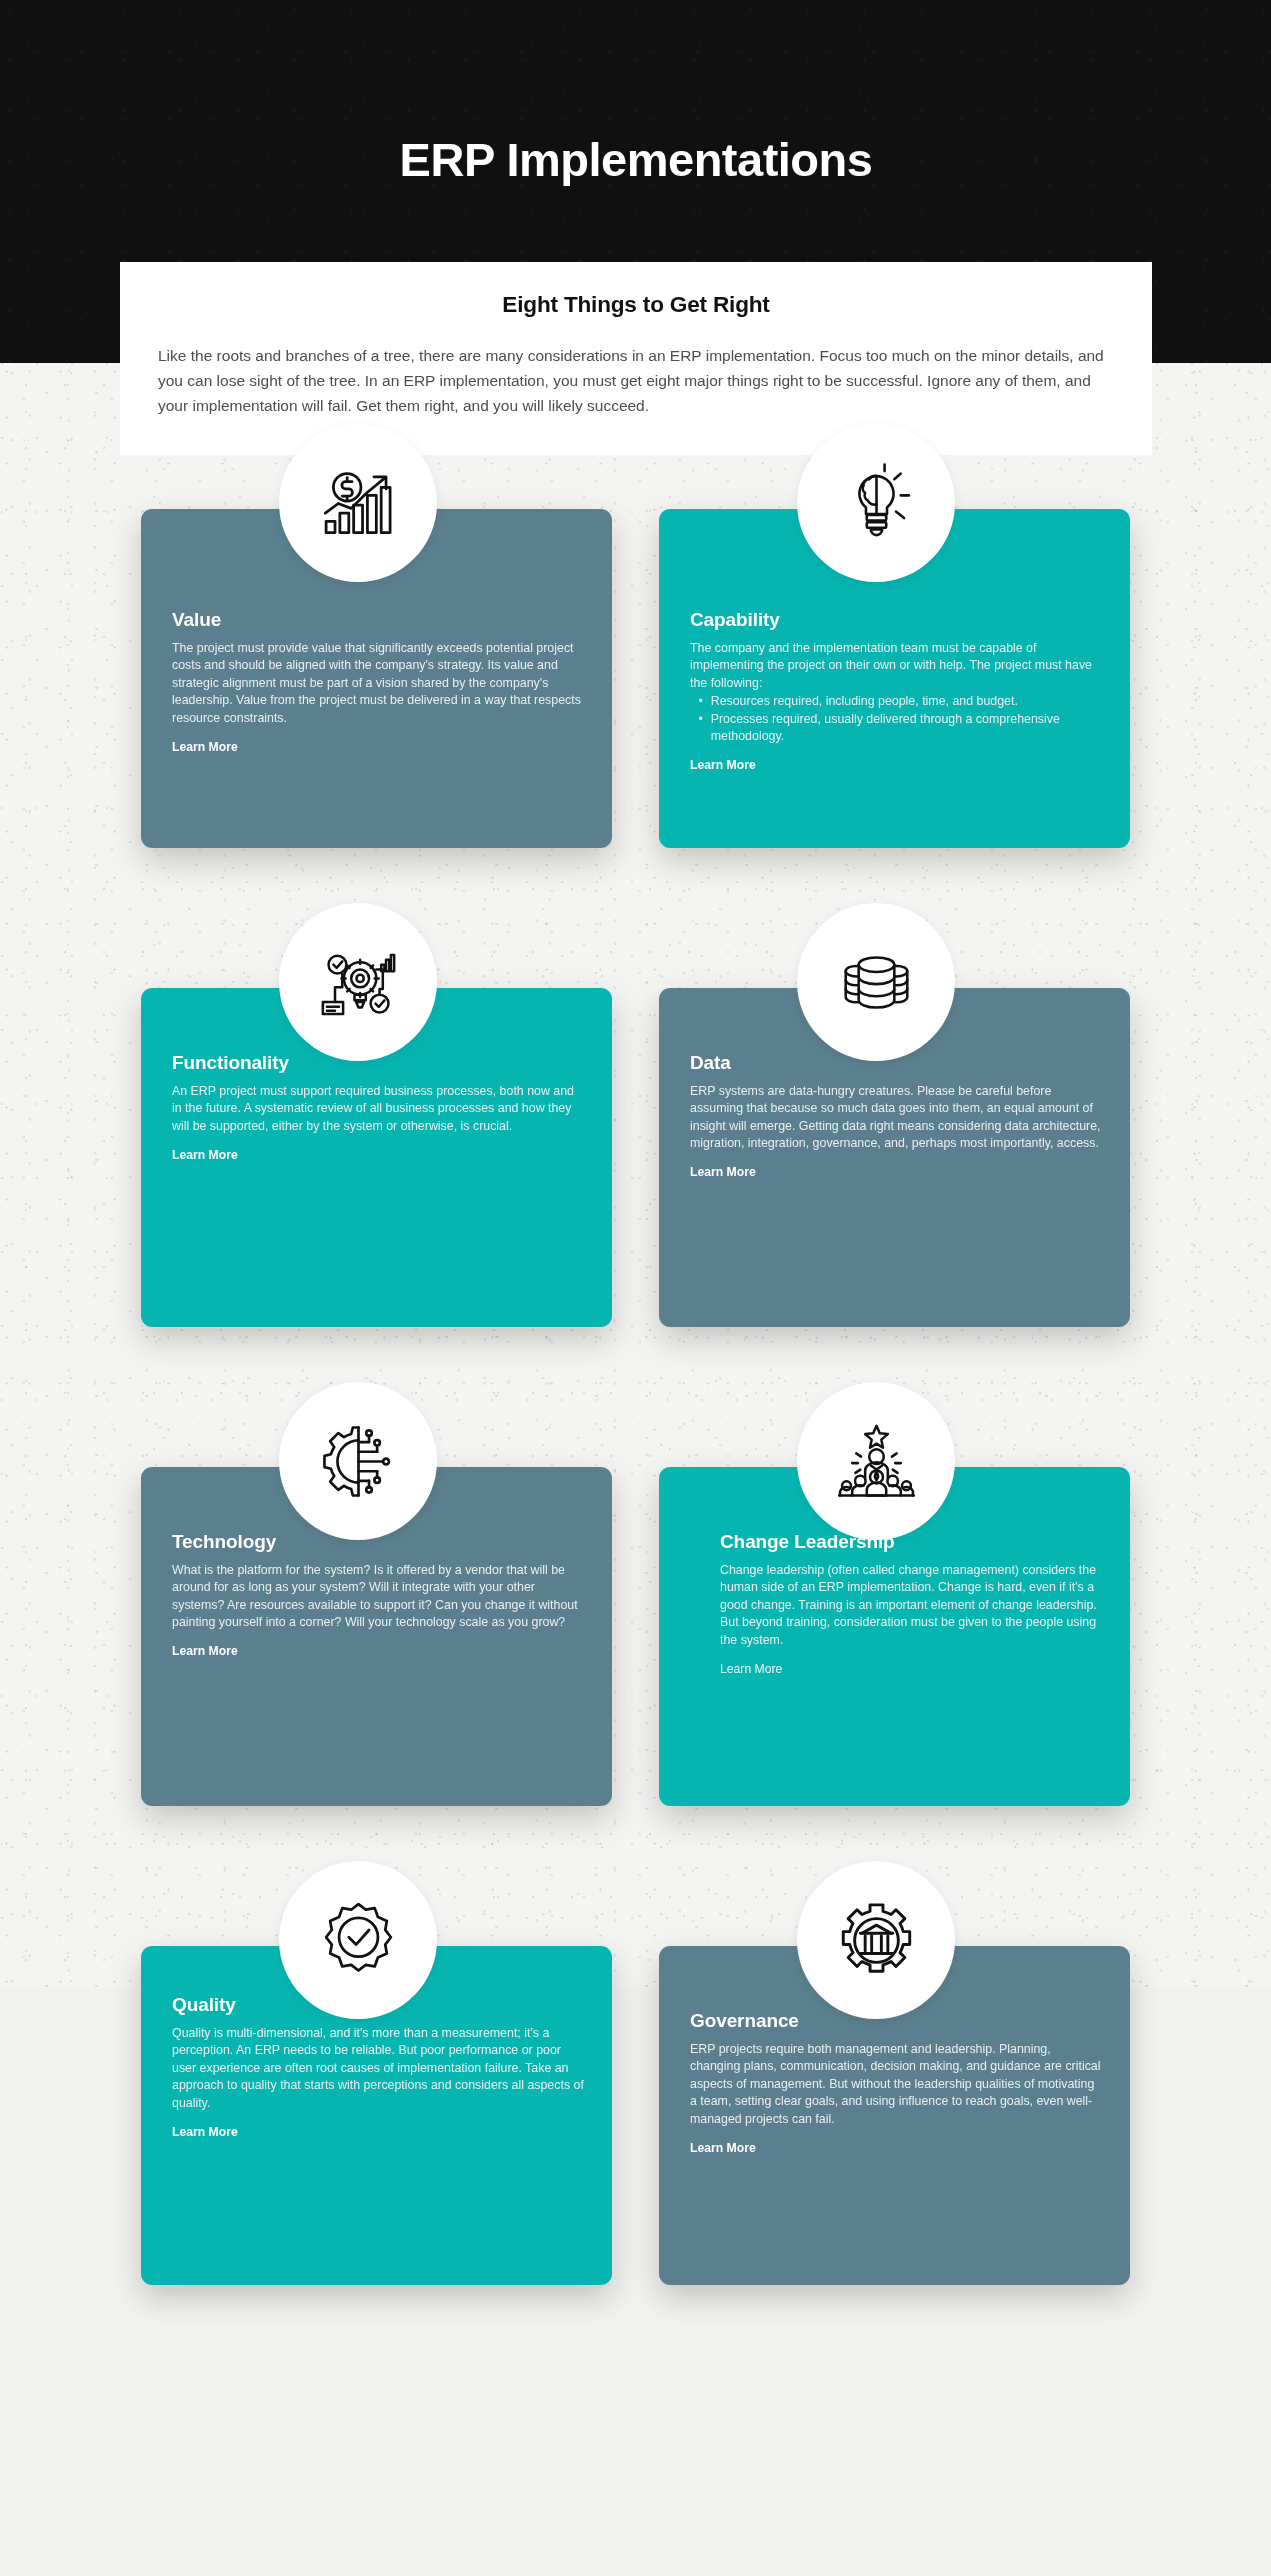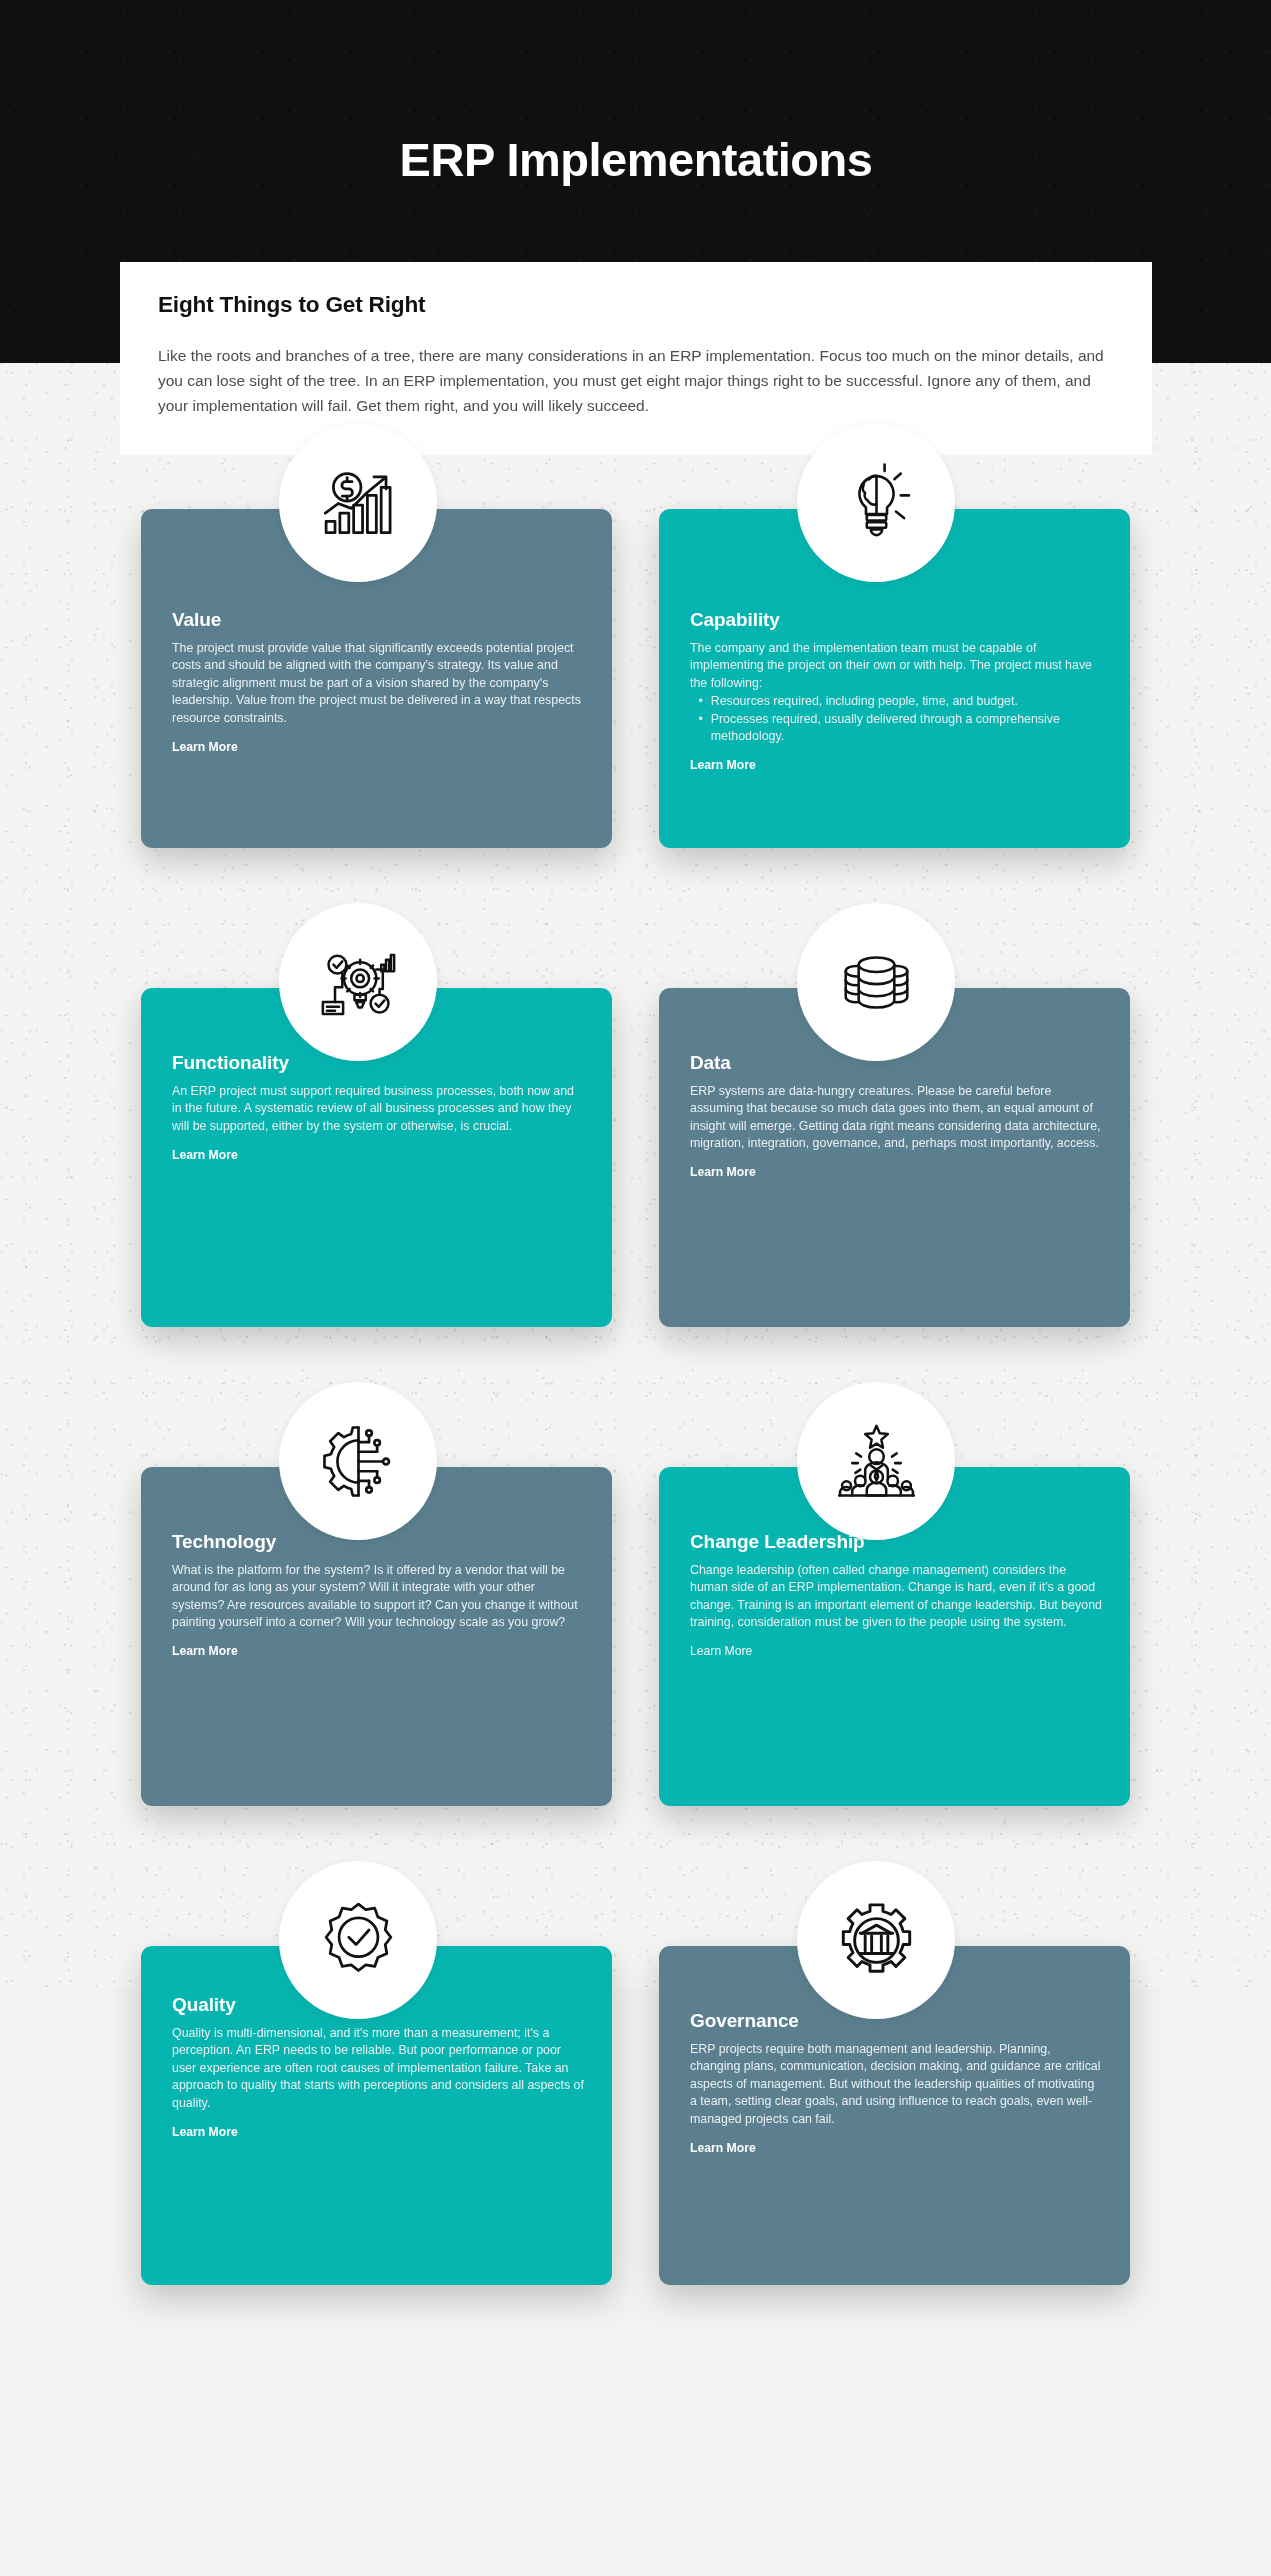--- a/index.html
+++ b/index.html
@@ -71,21 +71,21 @@
     position: absolute;
     left: 120px;
     top: 262px;
     width: 1032px;
     height: 193px;
     background: #ffffff;
     padding: 30px 38px 0 38px;
   }
 
   .intro-title {
-    text-align: left;
+    text-align: center;
     font-size: 22.6px;
     font-weight: bold;
     color: #111111;
     letter-spacing: -0.2px;
     margin-bottom: 24.5px;
   }
 
   .intro-body {
     font-size: 15.5px;
     line-height: 1.62;
@@ -371,21 +371,21 @@
             <circle cx="73" cy="73" r="3.4"></circle>
             <line x1="50" y1="74" x2="63" y2="74"></line>
             <path d="M63 74 v8"></path>
             <circle cx="63" cy="85" r="3.4"></circle>
           </svg>
         </div>
       </div>
 
       <div class="card-slot right">
         <div class="card teal">
-          <div class="card-text" style="top:64px;">
+          <div class="card-text" style="top:64px;margin-left:30px;">
             <div class="card-title">Change Leadership</div>
             <div class="card-body">Change leadership (often called change management) considers the human side of an ERP implementation. Change is hard, even if it's a good change. Training is an important element of change leadership. But beyond training, consideration must be given to the people using the system.</div>
             <a class="learn-more regular">Learn More</a>
           </div>
         </div>
         <div class="icon-badge">
           <svg width="81" height="81" viewBox="0 0 100 100" fill="none" stroke="#111" stroke-width="3.1" stroke-linecap="round" stroke-linejoin="round">
             <polygon points="50,6 54,15 64,16 56,23 58,33 50,28 42,33 44,23 36,16 46,15"></polygon>
             <circle cx="50" cy="44" r="9"></circle>
             <path d="M36 72 v-11 a14 10 0 0 1 28 0 v11"></path>

